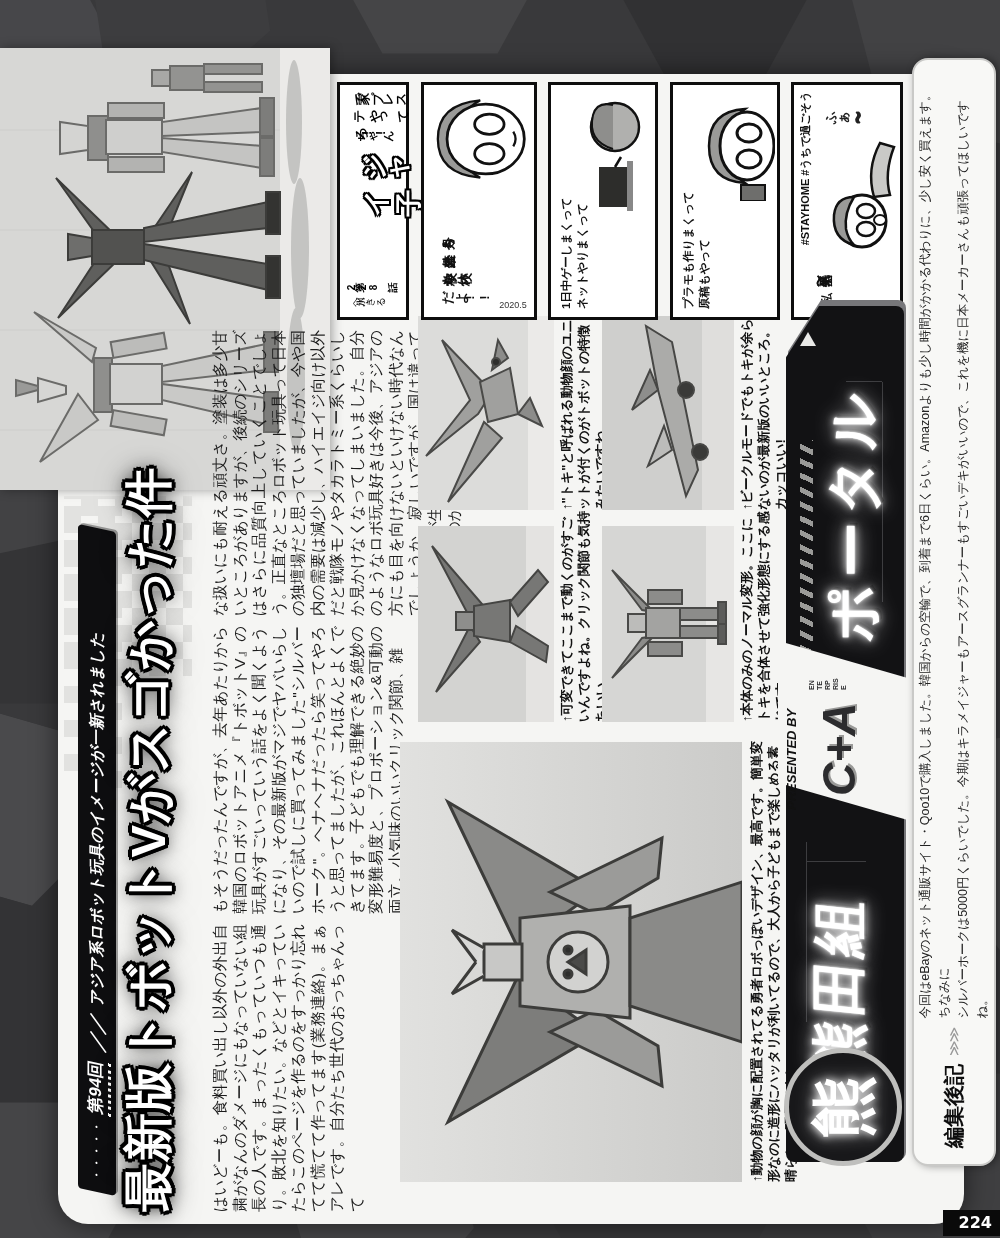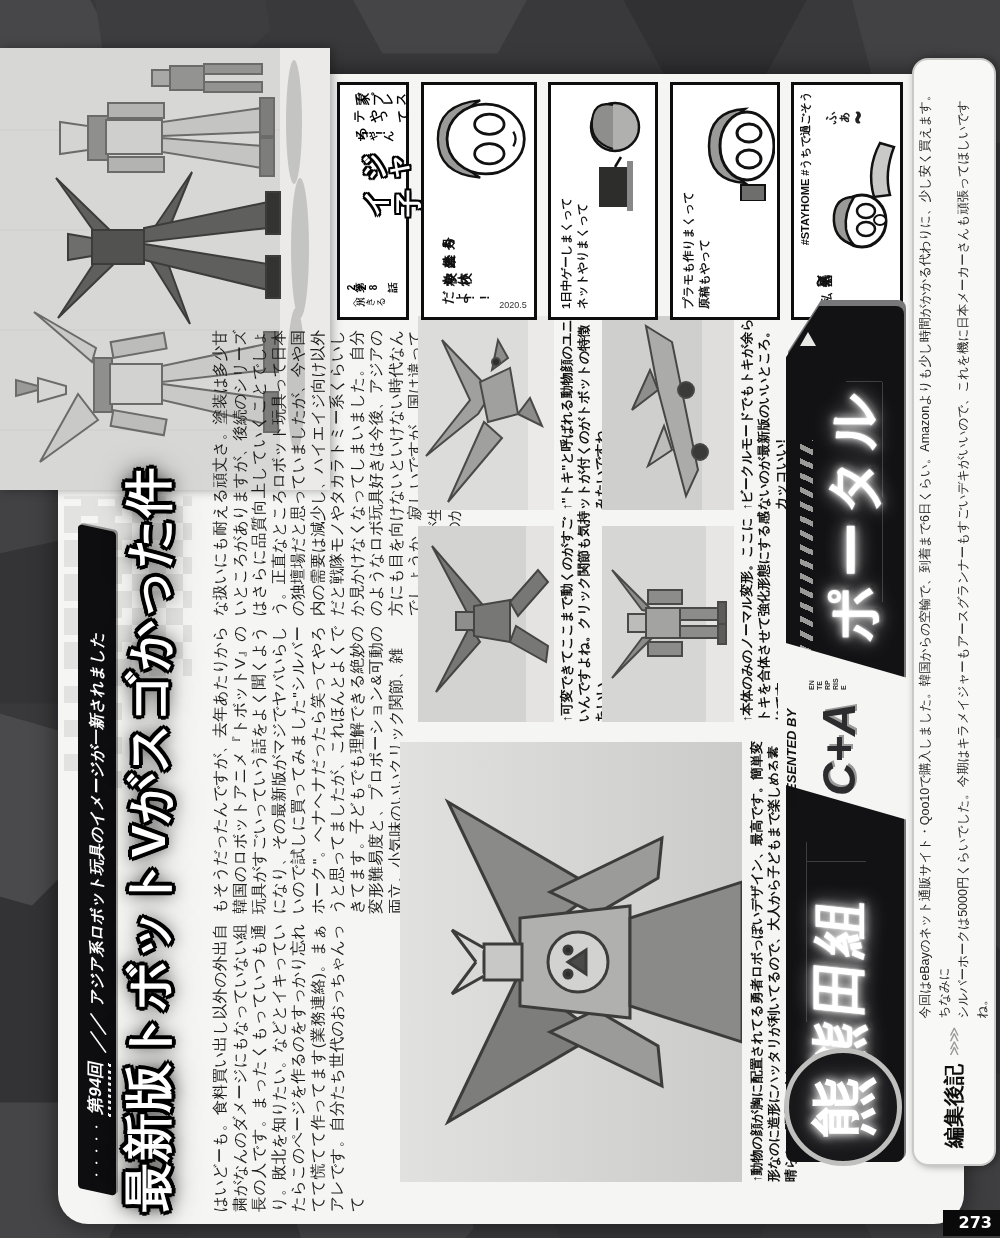--- a/index.html
+++ b/index.html
@@ -370,14 +370,14 @@
     <span class="ed-label">編集後記</span>
     <span class="ed-sep">≫≫</span>
     <span class="ed-text">
       <span style="display:block;">今回はeBayのネット通販サイト・Qoo10で購入しました。韓国からの空輸で、到着まで6日くらい。Amazonよりも少し時間がかかる代わりに、少し安く買えます。ちなみに</span>
       <span style="display:block;">シルバーホークは5000円くらいでした。今期はキラメイジャーもアースグランナーもすごいデキがいいので、これを機に日本メーカーさんも頑張ってほしいですね。</span>
     </span>
   </div>
 
  </div>
 
- <div class="pageno">273</div>
+ <div class="pageno">224</div>
 </div>
 
 </body></html>

